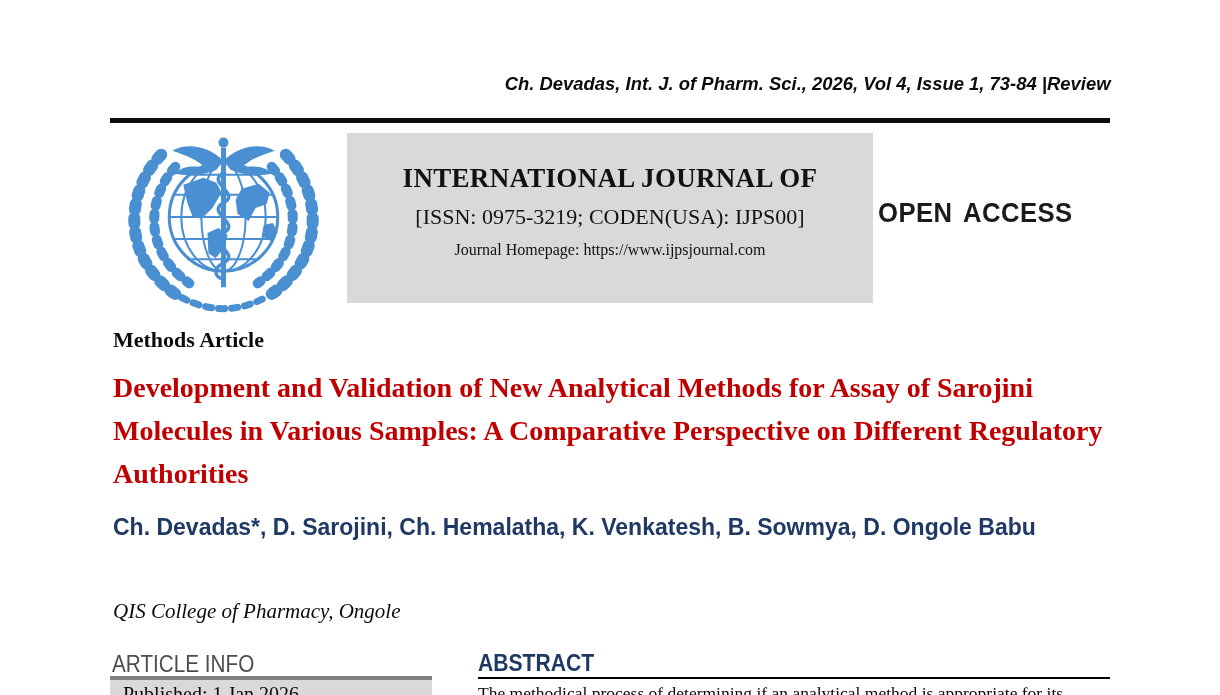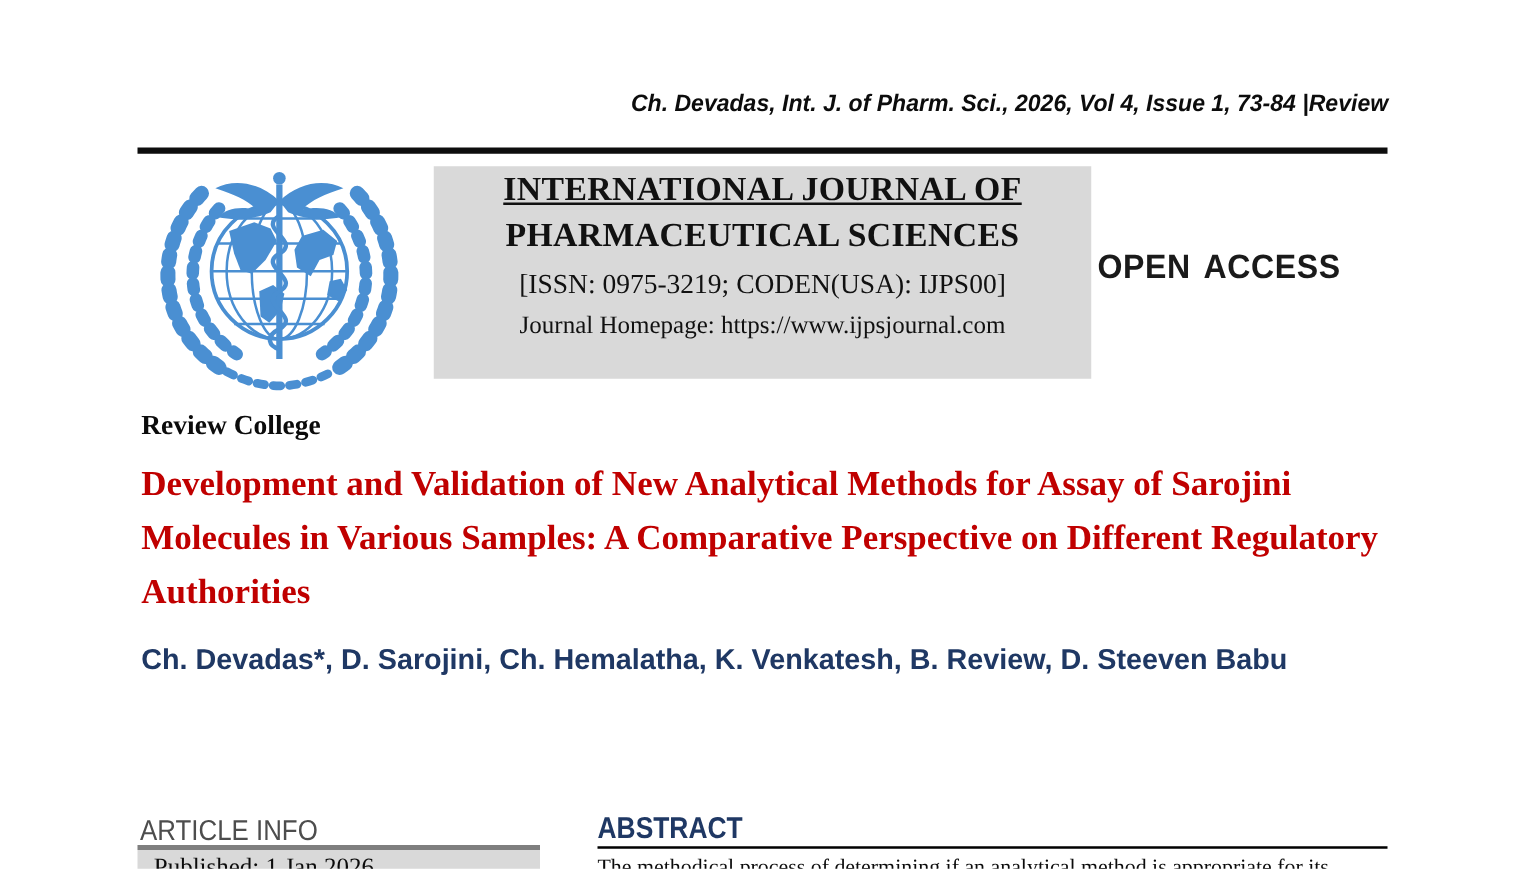--- a/index.html
+++ b/index.html
@@ -13,23 +13,23 @@
     transform:scaleX(.97);transform-origin:right center;}
 
   .rule-top{position:absolute;left:110px;top:118px;width:1000px;height:5px;background:#0d0d0d;}
 
   .logo-wrap{position:absolute;left:117px;top:130px;width:213px;height:188px;color:var(--logo_blue,#4A8FD2);z-index:3;}
   .logo-wrap svg{width:100%;height:100%;display:block;}
 
   .masthead-box{position:absolute;left:347px;top:133px;width:526px;height:170px;
     background:var(--masthead_bg,#D9D9D9);text-align:center;}
   .mh-line1,.mh-line2{font-weight:bold;font-size:27px;line-height:37px;letter-spacing:.3px;}
-  .mh-line1{padding-top:0;text-decoration:underline;}
+  .mh-line1{padding-top:27px;}
   .mh-line3{font-size:22px;line-height:34px;margin-top:3px;}
-  .mh-line4{font-size:20px;line-height:32px;}
+  .mh-line4{font-size:16px;line-height:32px;}
 
   .open-access{position:absolute;left:876px;top:165px;width:240px;height:96px;
     display:flex;align-items:center;gap:5px;
     font-family:"Liberation Sans","DejaVu Sans",sans-serif;}
   .oa-word{font-weight:bold;font-size:27px;color:#1a1a1a;letter-spacing:.5px;transform:scaleX(.95);}
   .oa-lock{position:relative;width:50px;height:92px;color:var(--open_access_orange,#EE8312);}
   .oa-lock svg{width:50px;height:92px;display:block;}
   .oa-tm{position:absolute;top:-3px;right:-17px;font-size:11px;font-weight:bold;color:#9a9a9a;}
 
   .article-type{position:absolute;left:113px;top:327px;font-weight:bold;font-size:22px;color:#0b0b0b;}
@@ -97,36 +97,36 @@
       </g>
       <g stroke="currentColor" fill="none">
         <line x1="106" y1="17" x2="106" y2="156" stroke-width="5"></line>
         <path d="M106 42 C 88 52, 124 62, 106 72 C 88 82, 124 92, 106 102 C 88 112, 124 122, 106 132 C 94 138, 98 146, 106 148" stroke-width="3.5"></path>
       </g>
     </svg>
   </div>
 
   <div class="masthead-box">
     <div class="mh-line1">INTERNATIONAL JOURNAL OF</div>
-    <div class="mh-line2">PHARMACEUTICAL SCIENCES</div>
     <div class="mh-line3">[ISSN: 0975-3219; CODEN(USA): IJPS00]</div>
     <div class="mh-line4">Journal Homepage: https://www.ijpsjournal.com</div>
   </div>
 
   <div class="open-access">
     <span class="oa-word">OPEN</span>
     <span class="oa-word">ACCESS</span>
   </div>
 
-  <div class="article-type">Review College</div>
+  <div class="article-type">Methods Article</div>
 
   <h1 class="article-title" style="margin:0">Development and Validation of New Analytical Methods for Assay of Sarojini Molecules in Various Samples: A Comparative Perspective on Different Regulatory Authorities</h1>
 
-  <div class="authors">Ch. Devadas*, D. Sarojini, Ch. Hemalatha, K. Venkatesh, B. Review, D. Steeven Babu</div>
+  <div class="authors">Ch. Devadas*, D. Sarojini, Ch. Hemalatha, K. Venkatesh, B. Sowmya, D. Ongole Babu</div>
 
+  <div class="affiliation">QIS College of Pharmacy, Ongole</div>
 
   <div class="info-heading">ARTICLE INFO</div>
   <div class="abstract-heading">ABSTRACT</div>
 
   <div class="info-bar"></div>
   <div class="info-box">Published: 1 Jan 2026</div>
 
   <div class="abstract-rule"></div>
   <div class="abstract-text">The methodical process of determining if an analytical method is appropriate for its</div>
 

